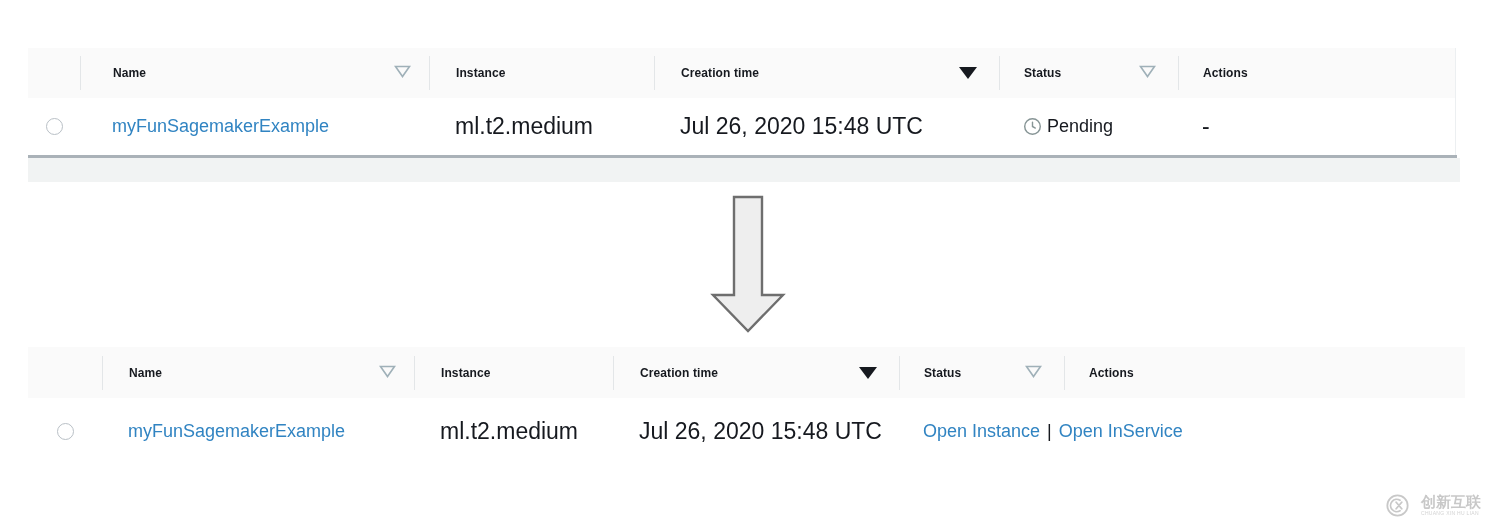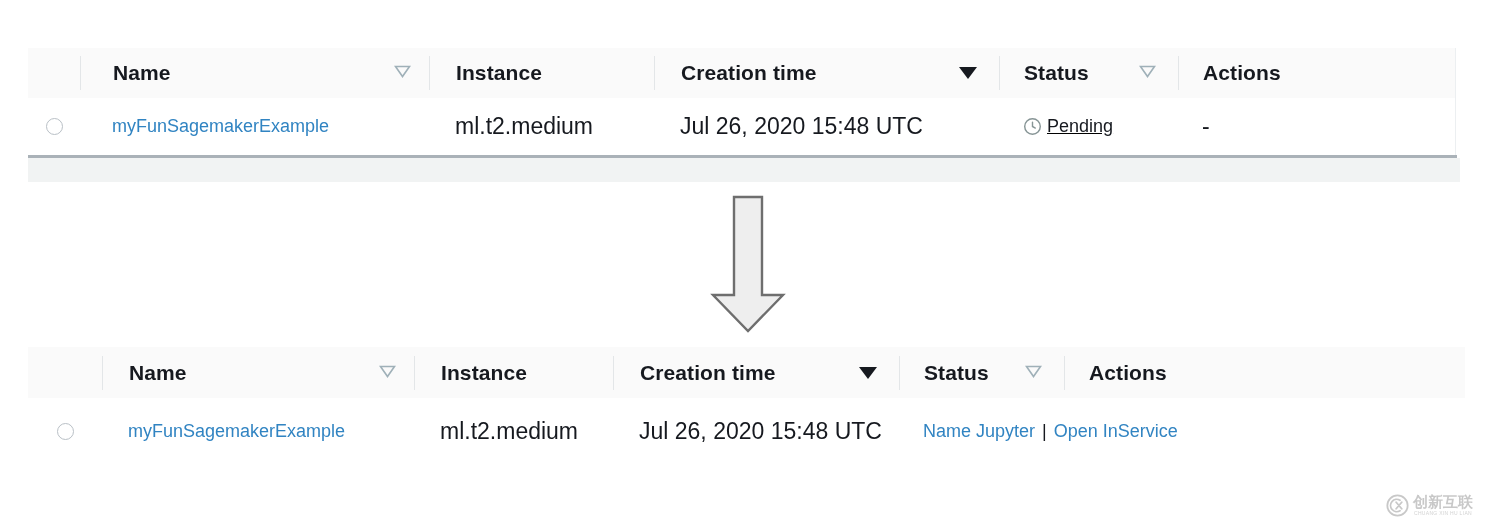--- a/index.html
+++ b/index.html
@@ -40,21 +40,21 @@
   .cell {
     display: flex;
     align-items: center;
     box-sizing: border-box;
     height: 100%;
   }
 
   .th-label {
     font-weight: bold;
     color: #16191f;
-    font-size: 21px;
+    font-size: 12px;
     letter-spacing: .1px;
     white-space: nowrap;
   }
 
   .divider {
     width: 1px;
     height: 34px;
     background: #e3e6e8;
     flex: none;
   }
@@ -161,23 +161,22 @@
 
   
   #watermark {
     position: absolute;
     left: 1386px;
     top: 489px;
     width: 96px;
     height: 32px;
     display: flex;
     align-items: center;
-    gap: 4px;
+    gap: 12px;
     opacity: .72;
-    text-align: center;
   }
   #watermark .wm-cn {
     font-size: 15px;
     color: #b4b4b4;
     font-weight: bold;
     line-height: 1;
     letter-spacing: 0px;
   }
   #watermark .wm-py {
     font-size: 5px;
@@ -244,21 +243,21 @@
     </div>
 
     <div class="cell" style="width:225px;padding-left:26px;">
       <span class="plain">ml.t2.medium</span>
     </div>
 
     <div class="cell" style="width:345px;padding-left:26px;">
       <span class="plain">Jul 26, 2020 15:48 UTC</span>
     </div>
 
-    <div class="cell" style="width:179px;padding-left:24px;text-decoration:underline;">
+    <div class="cell" style="width:179px;padding-left:24px;">
       <span class="status pending">
         <span style="display:flex;">
           <svg width="19" height="19" viewBox="0 0 20 20">
             <circle cx="10" cy="10" r="8.2" fill="none" stroke="#879596" stroke-width="1.5"></circle>
             <path d="M10 5.4 V10 L13 11.6" fill="none" stroke="#879596" stroke-width="1.5" stroke-linecap="round"></path>
           </svg>
         </span>
         <span class="txt">Pending</span>
       </span>
     </div>
@@ -332,21 +331,21 @@
     <div class="cell" style="width:199px;padding-left:26px;">
       <span class="plain">ml.t2.medium</span>
     </div>
 
     <div class="cell" style="width:286px;padding-left:26px;">
       <span class="plain">Jul 26, 2020 15:48 UTC</span>
     </div>
 
 
     <div class="cell" style="flex:1;padding-left:24px;">
-      <a class="link" href="#">Name Jupyter</a>
+      <a class="link" href="#">Open Instance</a>
       <span class="sep">|</span>
       <a class="link" href="#">Open InService</a>
     </div>
   </div>
 </div>
 
 <div id="watermark">
   <span style="display:flex;flex:none;">
     <svg width="23" height="23" viewBox="0 0 24 24">
       <circle cx="12" cy="12" r="10.6" fill="none" stroke="#b4b4b4" stroke-width="1.9"></circle>

